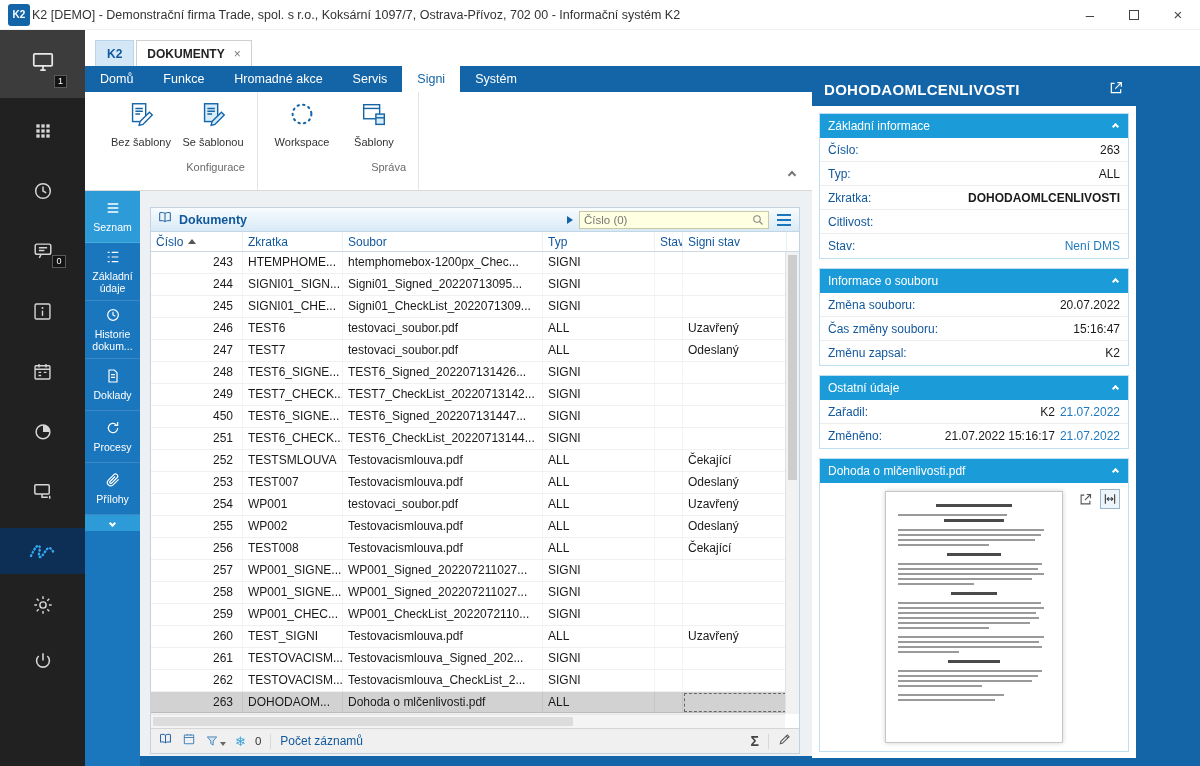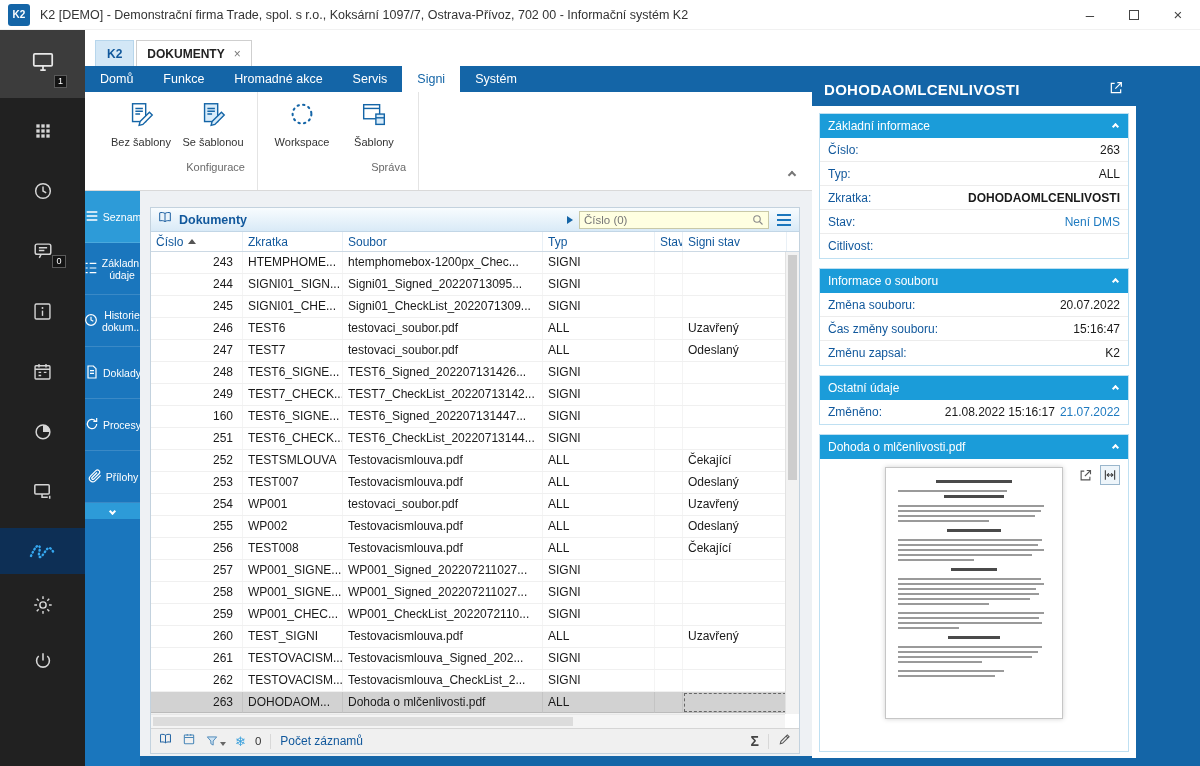--- a/index.html
+++ b/index.html
@@ -3,21 +3,21 @@
 <meta charset="utf-8">
 <style>
   *{box-sizing:border-box;margin:0;padding:0}
   html,body{width:1200px;height:766px;overflow:hidden}
   body{font-family:"Liberation Sans",sans-serif;background:#fff}
   .app{position:relative;width:1200px;height:766px;background:#fff;overflow:hidden}
 
   
   .titlebar{position:absolute;left:0;top:0;width:1200px;height:30px;background:#fff;display:flex;align-items:center;border-bottom:1px solid #f1f1f1}
   .logo{width:22px;height:22px;margin-left:8px;background:#1465a7;color:#fff;font-size:10px;font-weight:bold;display:flex;align-items:center;justify-content:center;border-radius:3px}
-  .wtitle{margin-left:10px;font-size:12.5px;color:#333;white-space:nowrap}
+  .wtitle{margin-left:2px;font-size:12.5px;color:#333;white-space:nowrap}
   .wbtns{margin-left:auto;display:flex;height:100%}
   .wbtn{width:44px;height:100%;display:flex;align-items:center;justify-content:center;color:#444;font-size:15px}
   .maxbox{width:10px;height:10px;border:1px solid #444}
 
   
   .sidebar{position:absolute;left:0;top:30px;width:85px;height:736px;background:#212121;display:flex;flex-direction:column;align-items:center}
   .sb-active{width:100%;height:68px;background:#3c3c3c;display:flex;align-items:center;justify-content:center;position:relative;flex:none}
   .sb-item{position:relative;margin-top:34px;flex:none;width:30px;height:26px;display:flex;align-items:center;justify-content:center}
   .badge{position:absolute;right:-8px;bottom:-4px;background:#141414;border:1px solid #5a5a5a;color:#fff;font-size:9px;line-height:11px;padding:0 3px}
   .sb-signi{width:100%;height:46px;background:#0d2f55;display:flex;align-items:center;justify-content:center;margin-top:24px;flex:none}
@@ -42,21 +42,21 @@
   .rbtn{width:64px;display:flex;flex-direction:column;align-items:center;gap:2px;padding-top:2px}
   .rbtn .lbl{font-size:11px;color:#333;text-align:center;line-height:12px}
   .gname{font-size:11px;color:#6a6a6a;text-align:right;padding:4px 0 3px}
   .ribbon-collapse{position:absolute;right:14px;bottom:10px;width:12px;height:10px;display:flex;align-items:center;justify-content:center}
   .chev{display:inline-block;width:6px;height:6px;border-right:2px solid #777;border-bottom:2px solid #777;transform:rotate(-135deg)}
   .chev.white{border-color:#fff;width:5px;height:5px}
   .chev.down{transform:rotate(45deg)}
 
   
   .navstrip{position:absolute;left:0;top:161px;width:55px;height:575px;background:#1a76bd;display:flex;flex-direction:column}
-  .nav-item{width:100%;min-height:52px;display:flex;flex-direction:row;align-items:center;justify-content:center;gap:3px;color:#fff;font-size:10.5px;line-height:12px;text-align:center;padding:6px 2px;border-bottom:1px solid rgba(255,255,255,.14)}
+  .nav-item{width:100%;min-height:52px;display:flex;flex-direction:column;align-items:center;justify-content:center;gap:3px;color:#fff;font-size:10.5px;line-height:12px;text-align:center;padding:6px 2px;border-bottom:1px solid rgba(255,255,255,.14)}
   .nav-item.active{background:#2d9bd8}
   .nav-expander{height:16px;background:#2d9bd8;display:flex;align-items:center;justify-content:center}
 
   
   .gridarea{position:absolute;left:55px;top:161px;width:672px;height:565px;background:#eef1f4}
   .gridpanel{position:absolute;left:65px;top:177px;width:650px;height:547px;background:#fff;border:1px solid #c3d2de}
   .gridheader{height:24px;background:linear-gradient(#f8fcfe,#d9eaf7);border-bottom:1px solid #c2d6e6;display:flex;align-items:center;padding:0 6px;gap:6px}
   .gtitle{color:#11589c;font-size:12.5px;font-weight:bold}
   .play{width:0;height:0;border-left:6px solid #1465a7;border-top:4px solid transparent;border-bottom:4px solid transparent;margin-left:auto}
   .searchbox{width:190px;height:18px;background:#ffffe1;border:1px solid #c9c9a8;display:flex;align-items:center;padding:0 4px;gap:3px}
@@ -417,21 +417,21 @@
   </div>
           <div class="trow">
     <div class="tcell c0">249</div>
     <div class="tcell c1">TEST7_CHECK...</div>
     <div class="tcell c2">TEST7_CheckList_20220713142...</div>
     <div class="tcell c3">SIGNI</div>
     <div class="tcell c4"></div>
     <div class="tcell c5"></div>
   </div>
           <div class="trow">
-    <div class="tcell c0">160</div>
+    <div class="tcell c0">450</div>
     <div class="tcell c1">TEST6_SIGNE...</div>
     <div class="tcell c2">TEST6_Signed_202207131447...</div>
     <div class="tcell c3">SIGNI</div>
     <div class="tcell c4"></div>
     <div class="tcell c5"></div>
   </div>
           <div class="trow">
     <div class="tcell c0">251</div>
     <div class="tcell c1">TEST6_CHECK...</div>
     <div class="tcell c2">TEST6_CheckList_20220713144...</div>
@@ -598,26 +598,26 @@
             </div>
             <div class="drow">
               <span class="dlabel">Typ:</span>
               <span class="dval"><span>ALL</span></span>
             </div>
             <div class="drow">
               <span class="dlabel">Zkratka:</span>
               <span class="dval bold"><span>DOHODAOMLCENLIVOSTI</span></span>
             </div>
             <div class="drow">
+              <span class="dlabel">Citlivost:</span>
+              <span class="dval"><span></span></span>
+            </div>
+            <div class="drow">
               <span class="dlabel">Stav:</span>
               <span class="dval"><span></span><span class="dblue">Není DMS</span></span>
-            </div>
-            <div class="drow">
-              <span class="dlabel">Citlivost:</span>
-              <span class="dval"><span></span></span>
             </div>
           </div>
           <div class="section">
             <div class="sec-h">
               <span>Informace o souboru</span>
               <span class="chev white"></span>
             </div>
             <div class="drow">
               <span class="dlabel">Změna souboru:</span>
               <span class="dval"><span>20.07.2022</span></span>
@@ -630,22 +630,26 @@
               <span class="dlabel">Změnu zapsal:</span>
               <span class="dval"><span>K2</span></span>
             </div>
           </div>
           <div class="section">
             <div class="sec-h">
               <span>Ostatní údaje</span>
               <span class="chev white"></span>
             </div>
             <div class="drow">
+              <span class="dlabel">Zařadil:</span>
+              <span class="dval"><span>K2</span><span class="dblue">21.07.2022</span></span>
+            </div>
+            <div class="drow">
               <span class="dlabel">Změněno:</span>
-              <span class="dval"><span>21.08.2022 15:16:17</span><span class="dblue">21.07.2022</span></span>
+              <span class="dval"><span>21.07.2022 15:16:17</span><span class="dblue">21.07.2022</span></span>
             </div>
           </div>
           <div class="section preview">
           <div class="sec-h">
             <span>Dohoda o mlčenlivosti.pdf</span>
             <span class="chev white"></span>
           </div>
           <div class="prev-body">
             <div class="prev-tools">
               <span class="toolbtn">

